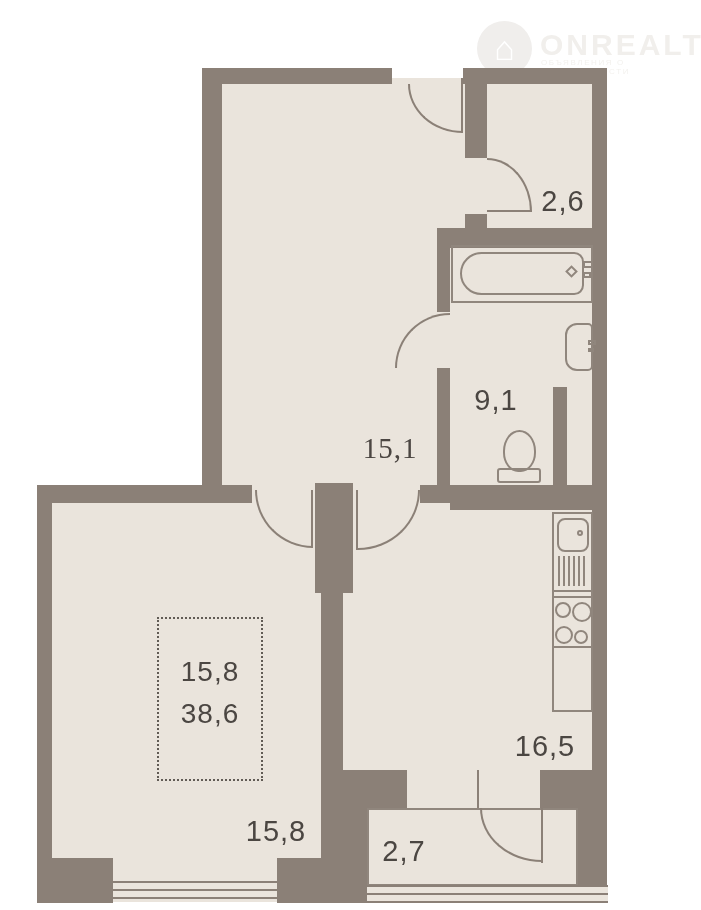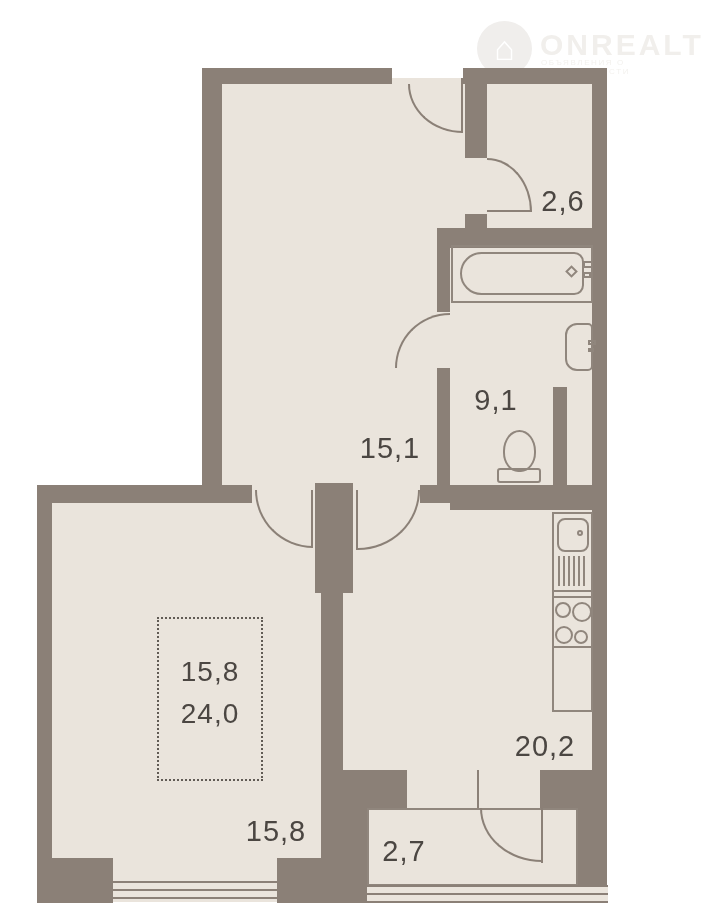--- a/index.html
+++ b/index.html
@@ -126,26 +126,26 @@
     <div class="ln" style="left:573px;top:556px;width:2px;height:30px;background:#90867d;"></div>
     <div class="ln" style="left:578px;top:556px;width:2px;height:30px;background:#90867d;"></div>
     <div class="ln" style="left:583px;top:556px;width:2px;height:30px;background:#90867d;"></div>
     <div class="fx" style="left:555px;top:602px;width:16px;height:16px;border-radius:50%;"></div>
     <div class="fx" style="left:572px;top:602px;width:20px;height:20px;border-radius:50%;"></div>
     <div class="fx" style="left:555px;top:626px;width:18px;height:18px;border-radius:50%;"></div>
     <div class="fx" style="left:574px;top:630px;width:14px;height:14px;border-radius:50%;"></div>
 
     <div class="room-label" style="left:563px;top:201px;">2,6</div>
     <div class="room-label" style="left:496px;top:400px;">9,1</div>
-    <div class="room-label" style="left:390px;top:448px;">15,1</div>
-    <div class="room-label" style="left:545px;top:746px;">20,2</div>
+    <div class="room-label" style="left:390px;top:448px;font-family:Liberation Serif, serif;">15,1</div>
+    <div class="room-label" style="left:545px;top:746px;">16,5</div>
     <div class="room-label" style="left:276px;top:831px;">15,8</div>
     <div class="room-label" style="left:404px;top:851px;">2,7</div>
 
     <div class="badge-box">
       <div class="badge-areas">
         <div>15,8</div>
-        <div>24,0</div>
+        <div>38,6</div>
       </div>
     </div>
 
   </div>
 </div>
 
 </body></html>

